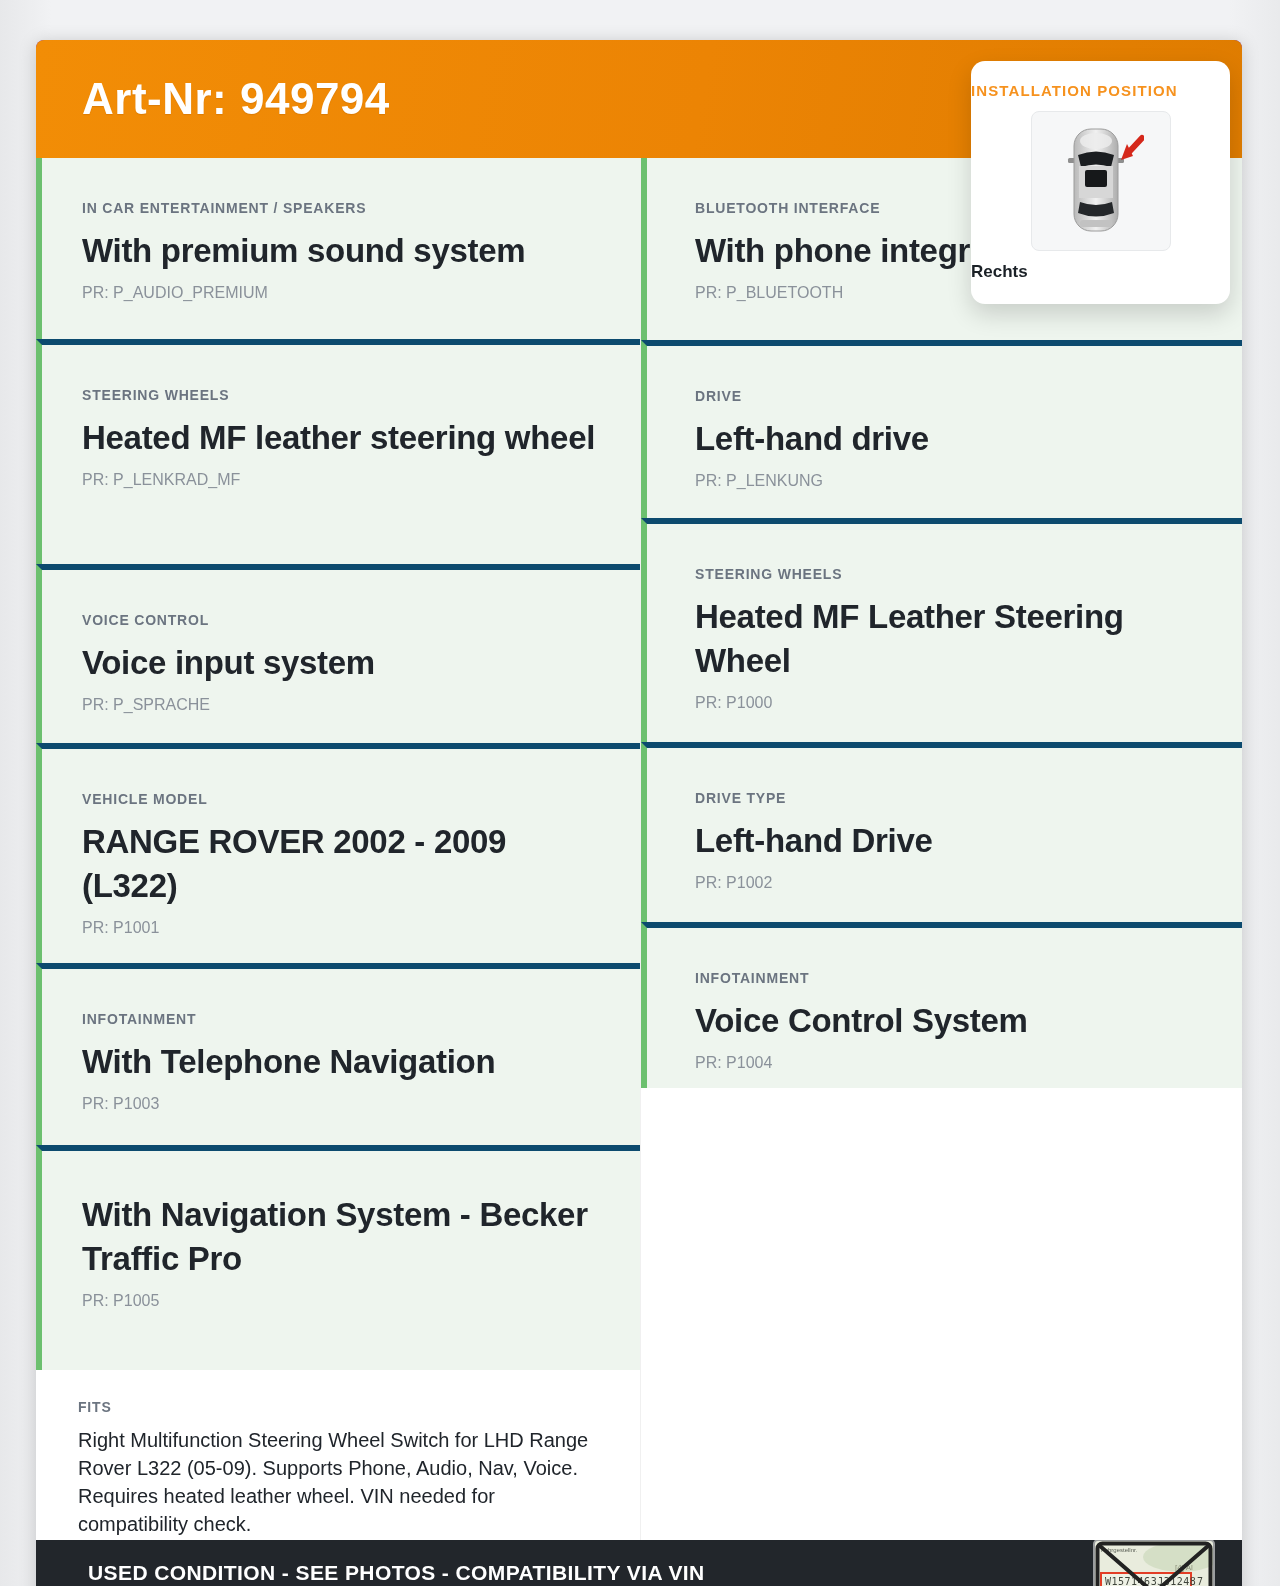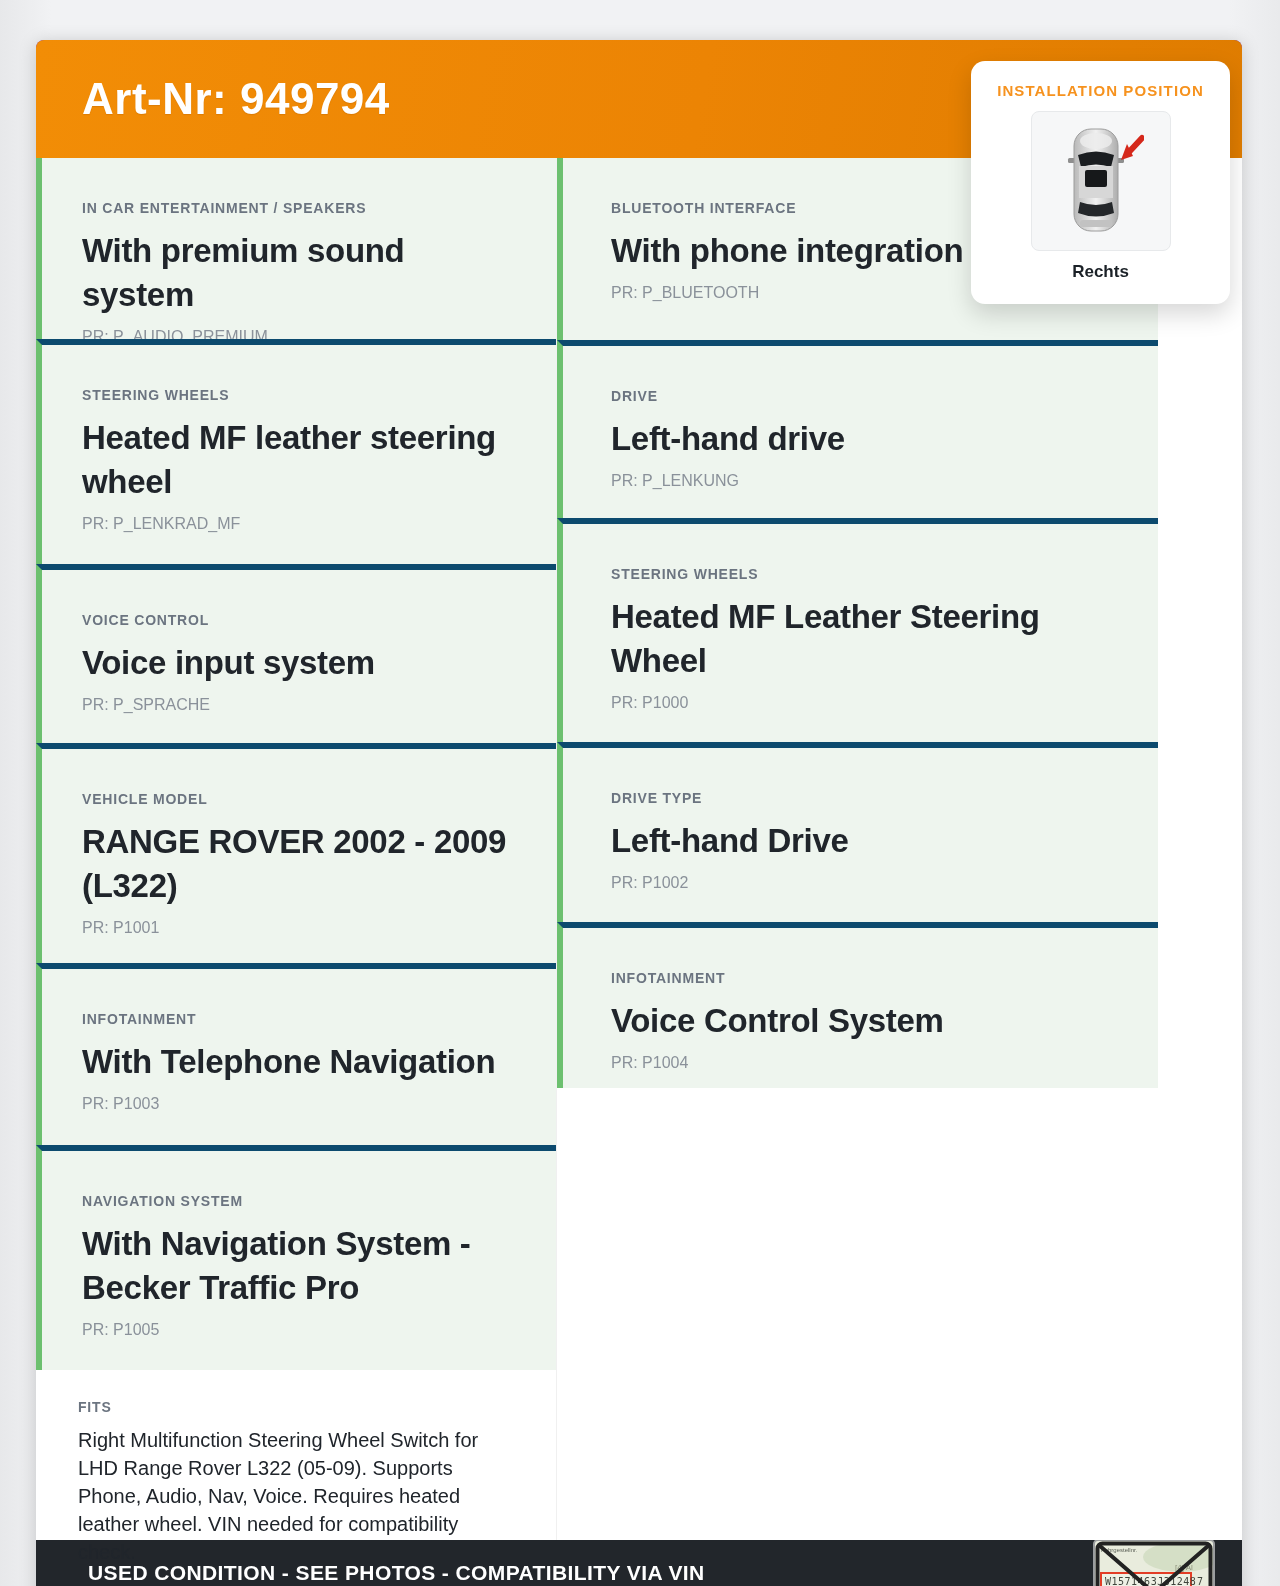--- a/index.html
+++ b/index.html
@@ -20,21 +20,21 @@
     height:118px;background:linear-gradient(100deg,#f28d06 0%,#ec8404 55%,#df7c00 100%);
     display:flex;align-items:center;padding-left:46px;box-sizing:border-box;
   }
   .art-nr{
     color:#ffffff;font-size:44px;font-weight:700;letter-spacing:.5px;margin:0;
     text-shadow:0 1px 1px rgba(160,80,0,.25);
   }
   
   .columns{display:flex;align-items:flex-start;background:#ffffff;}
   .col{box-sizing:border-box;}
-  .col-left{width:521px;border-right:1px solid rgba(0,0,0,.06);}
+  .col-left{width:605px;border-right:1px solid rgba(0,0,0,.06);}
   .col-right{width:601px;}
   .card{
     box-sizing:border-box;background:#eef5ee;border-left:6px solid #6cc06f;
     padding:42px 34px 0 40px;overflow:hidden;
   }
   .col-right .card{padding-left:48px;}
   .card + .card{border-top:6px solid #0c4a6e;}
   .col-left .card:nth-of-type(1){height:181px;}
   .col-left .card:nth-of-type(2){height:225px;}
   .col-left .card:nth-of-type(3){height:179px;}
@@ -70,21 +70,21 @@
   
   .footer{
     height:66px;background:#22262b;display:flex;align-items:center;
     padding-left:52px;box-sizing:border-box;
   }
   .footer-text{color:#ffffff;font-size:21px;font-weight:700;letter-spacing:.4px;}
   
   .install-card{
     position:absolute;left:935px;top:21px;width:259px;height:243px;
     background:#ffffff;border-radius:14px;box-shadow:0 10px 24px rgba(0,0,0,.16);
-    box-sizing:border-box;padding-top:21px;text-align:center;z-index:10;
+    box-sizing:border-box;padding-top:21px;z-index:10;
   }
   .install-title{
     font-size:15px;font-weight:700;color:#f6921e;letter-spacing:1.1px;margin:0;
   }
   .install-img-box{
     width:140px;height:140px;margin:12px auto 0;background:#f6f7f8;
     border:1px solid #e7e9eb;border-radius:8px;box-sizing:border-box;
     display:flex;align-items:center;justify-content:center;
   }
   .install-caption{font-size:17px;font-weight:700;color:#1b2127;margin:11px 0 0 0;}
@@ -126,21 +126,20 @@
         <div class="card-label">VEHICLE MODEL</div>
         <h2 class="card-title">RANGE ROVER 2002 - 2009 (L322)</h2>
         <div class="card-pr">PR: P1001</div>
       </section>
       <section class="card">
         <div class="card-label">INFOTAINMENT</div>
         <h2 class="card-title">With Telephone Navigation</h2>
         <div class="card-pr">PR: P1003</div>
       </section>
       <section class="card">
-        <div class="card-label">NAVIGATION SYSTEM</div>
         <h2 class="card-title">With Navigation System - Becker Traffic Pro</h2>
         <div class="card-pr">PR: P1005</div>
       </section>
 
       <div class="fits">
         <div class="fits-label">FITS</div>
         <p class="fits-text">Right Multifunction Steering Wheel Switch for LHD Range Rover L322 (05-09). Supports Phone, Audio, Nav, Voice. Requires heated leather wheel. VIN needed for compatibility check.</p>
       </div>
     </div>
 

